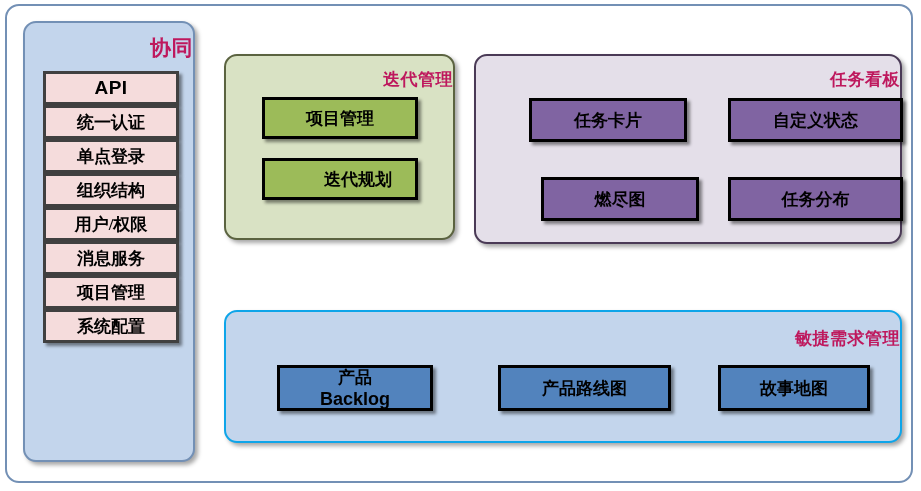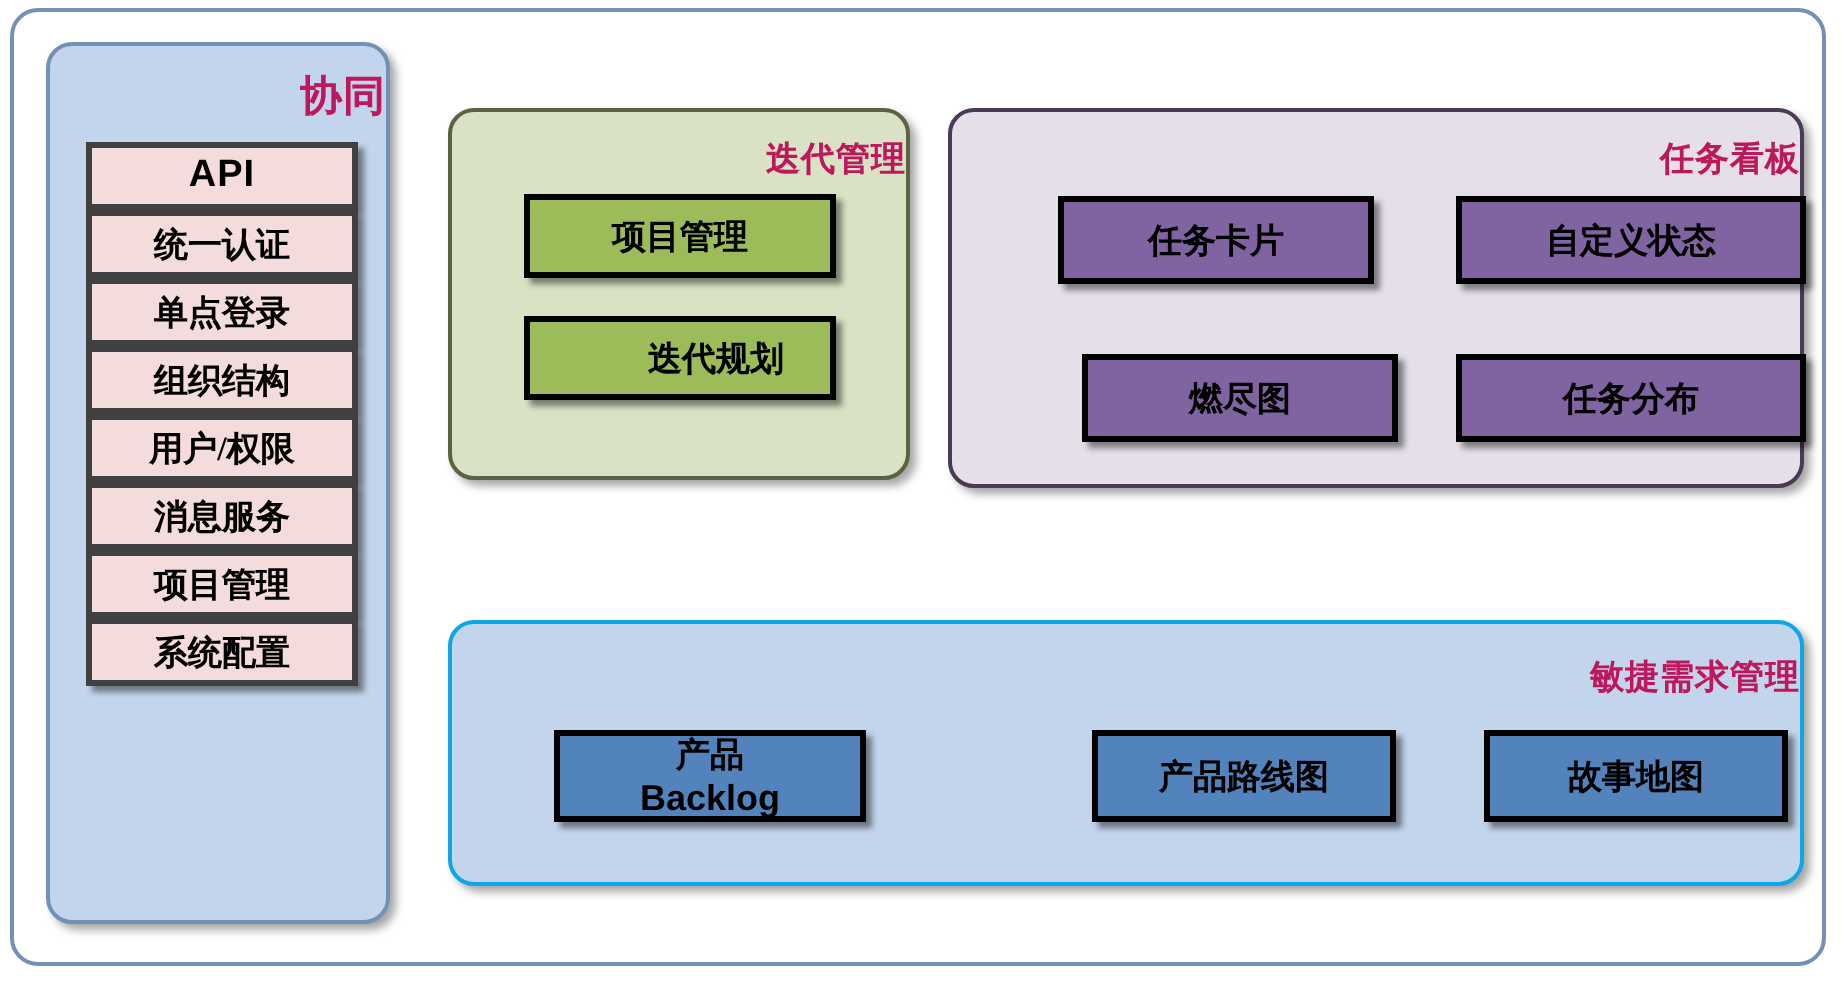--- a/index.html
+++ b/index.html
@@ -177,22 +177,22 @@
     align-items: center;
     justify-content: center;
     font-family: "Liberation Serif", serif;
     font-weight: bold;
     font-size: 17px;
     color: #000000;
     white-space: nowrap;
     flex-direction: column;
   }
   .bb1 { left: 51px;  top: 53px; width: 156px; height: 46px; }
-  .bb2 { left: 272px; top: 53px; width: 152px; height: 46px; margin-left: 48px; }
-  .bb3 { left: 492px; top: 53px; width: 152px; height: 46px; margin-left: 24px; }
+  .bb2 { left: 272px; top: 53px; width: 173px; height: 46px; }
+  .bb3 { left: 492px; top: 53px; width: 152px; height: 46px; }
   .mixed-latin {
     font-family: "Liberation Sans", sans-serif;
     font-weight: bold;
     font-size: 18px;
   }
 </style>
 </head>
 <body>
 
 <div class="diagram-frame">

